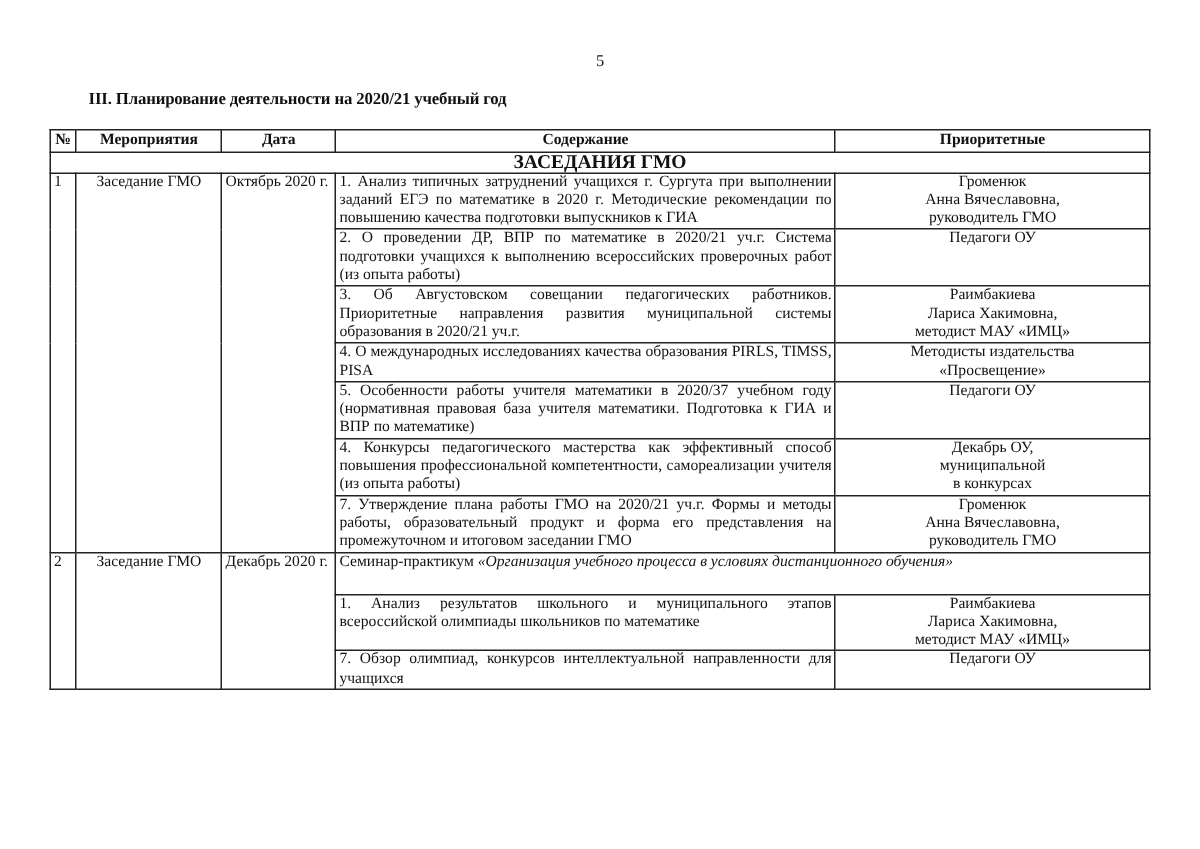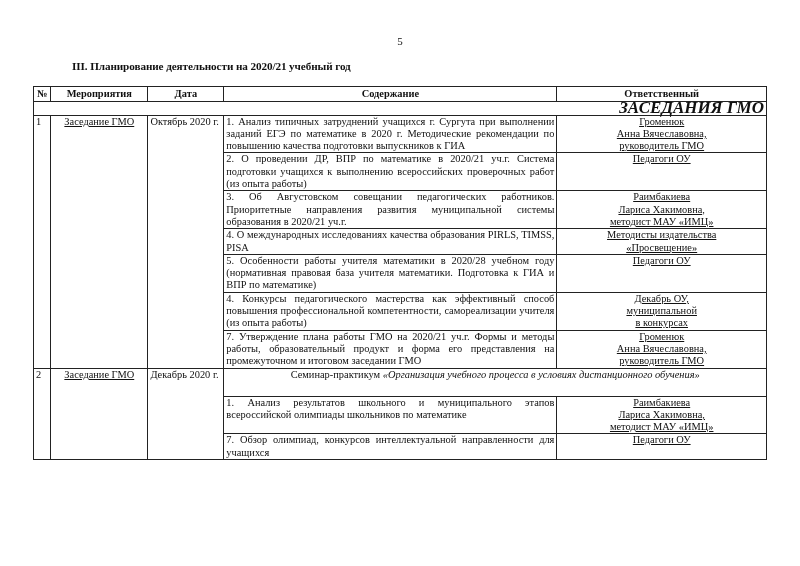--- a/index.html
+++ b/index.html
@@ -6,44 +6,44 @@
   body {
     width: 800px; height: 566px; position: relative; overflow: hidden;
     font-family: "Liberation Serif", "DejaVu Serif", serif;
     color: #111;
   }
   .page-number {
     position: absolute; top: 35px; left: 0; width: 800px; text-align: center;
     font-size: 11px;
   }
   .section-title {
-    position: absolute; top: 60px; left: 72px;
+    position: absolute; top: 60px; left: 59px;
     font-size: 11.2px; font-weight: bold; letter-spacing: -0.1px;
   }
   table.plan {
     position: absolute; top: 86px; left: 33px; width: 734px;
     border-collapse: collapse; table-layout: fixed;
     font-size: 10.4px; line-height: 12.3px;
   }
   table.plan th, table.plan td {
     border: 1px solid #222; padding: 0 2px; vertical-align: top;
   }
   table.plan th { font-weight: bold; text-align: center; padding: 1px 2px; }
   .c-num { width: 17px; }
   .c-event { width: 96px; }
   .c-date { width: 75px; }
   .c-content { width: 329px; }
   .c-resp { width: 207px; }
-  td.center { text-align: center; text-decoration: underline; }
+  td.center { text-align: center; }
   td.justify { text-align: justify; text-align-last: left; margin-top: 28px; }
   td.group {
-    text-align: right; font-weight: bold; font-size: 17px; padding: 1px 0; font-style: italic;
+    text-align: center; font-weight: bold; font-size: 13px; padding: 1px 0;
   }
   td.seminar {
-    text-align: center; vertical-align: middle; height: 27px;
+    vertical-align: middle; height: 27px;
   }
   td.seminar em { font-style: italic; }
 </style>
 </head>
 <body>
 
 <div class="page-number">5</div>
 <div class="section-title">III. Планирование деятельности на 2020/21 учебный год</div>
 
 <table class="plan">
@@ -53,21 +53,21 @@
       <col class="c-date">
       <col class="c-content">
       <col class="c-resp">
   </colgroup>
   <thead>
     <tr>
       <th>№</th>
       <th>Мероприятия</th>
       <th>Дата</th>
       <th>Содержание</th>
-      <th>Ответственный</th>
+      <th>Приоритетные</th>
     </tr>
   </thead>
   <tbody>
     <tr>
       <td colspan="5" class="group">ЗАСЕДАНИЯ ГМО</td>
     </tr>
 
     <tr>
       <td rowspan="7">1</td>
       <td rowspan="7" class="center">Заседание ГМО</td>
@@ -94,21 +94,21 @@
       </td>
     </tr>
     <tr>
       <td class="justify">4. О международных исследованиях качества образования PIRLS, TIMSS, PISA</td>
       <td class="center">
         <div>Методисты издательства</div>
         <div>«Просвещение»</div>
       </td>
     </tr>
     <tr>
-      <td class="justify">5. Особенности работы учителя математики в 2020/28 учебном году (нормативная правовая база учителя математики. Подготовка к ГИА и ВПР по математике)</td>
+      <td class="justify">5. Особенности работы учителя математики в 2020/37 учебном году (нормативная правовая база учителя математики. Подготовка к ГИА и ВПР по математике)</td>
       <td class="center">
         <div>Педагоги ОУ</div>
       </td>
     </tr>
     <tr>
       <td class="justify">4. Конкурсы педагогического мастерства как эффективный способ повышения профессиональной компетентности, самореализации учителя (из опыта работы)</td>
       <td class="center">
         <div>Декабрь ОУ,</div>
         <div>муниципальной</div>
         <div>в конкурсах</div>

